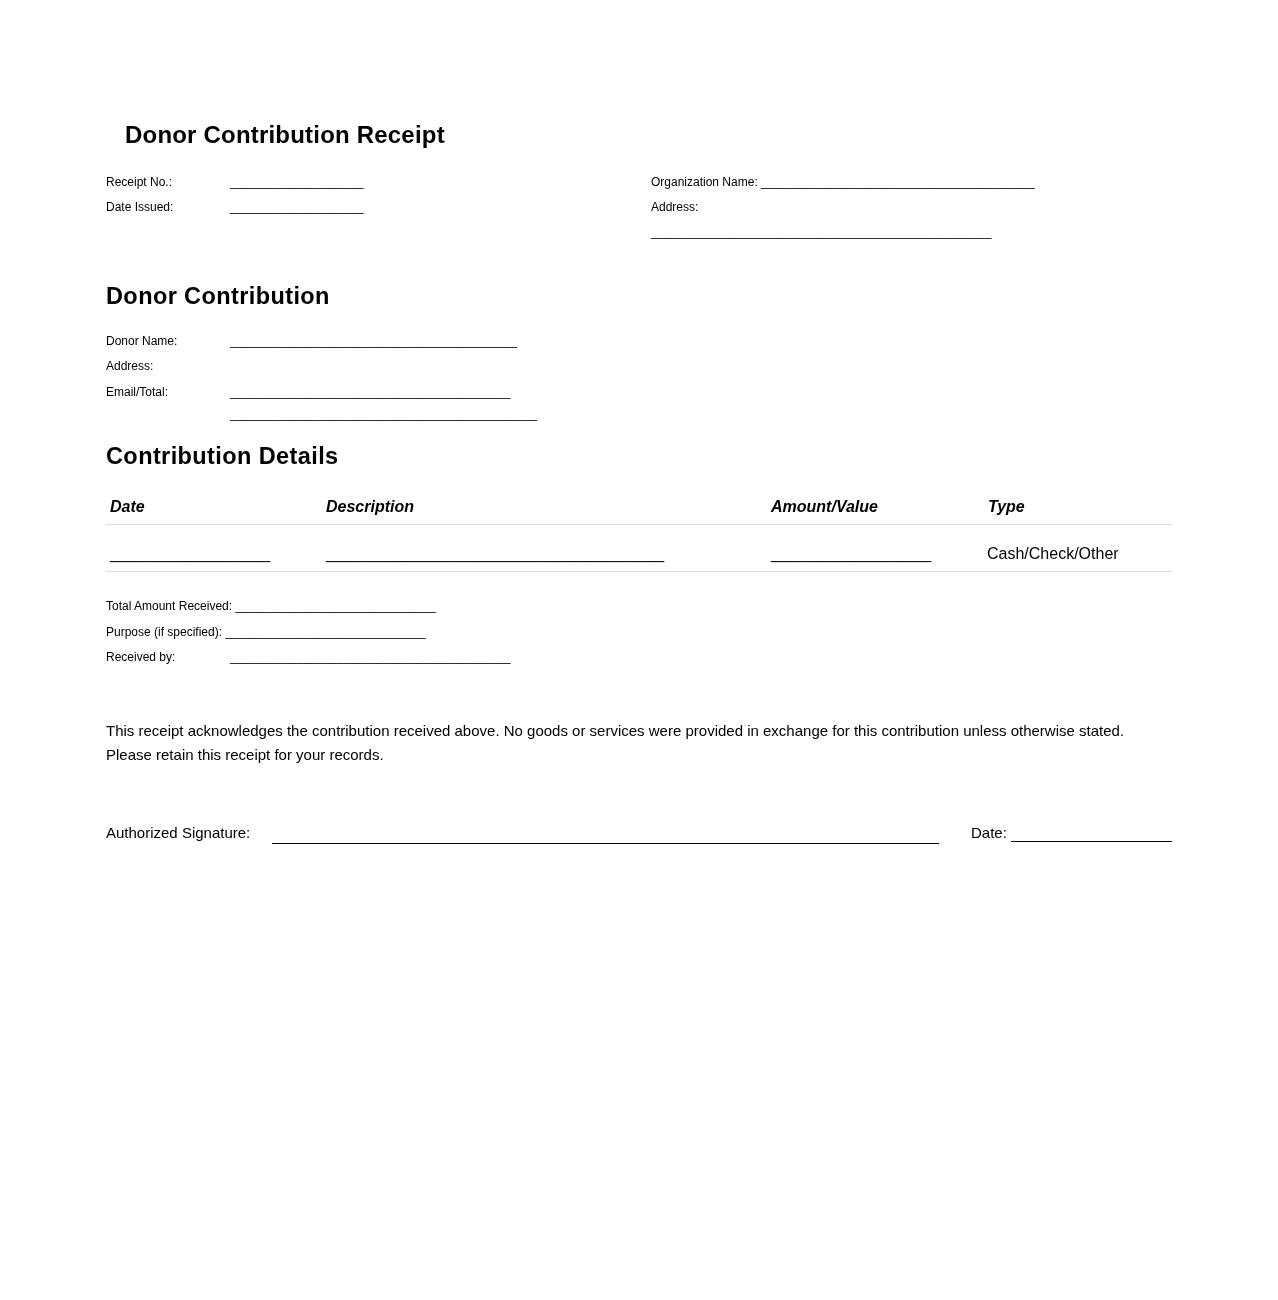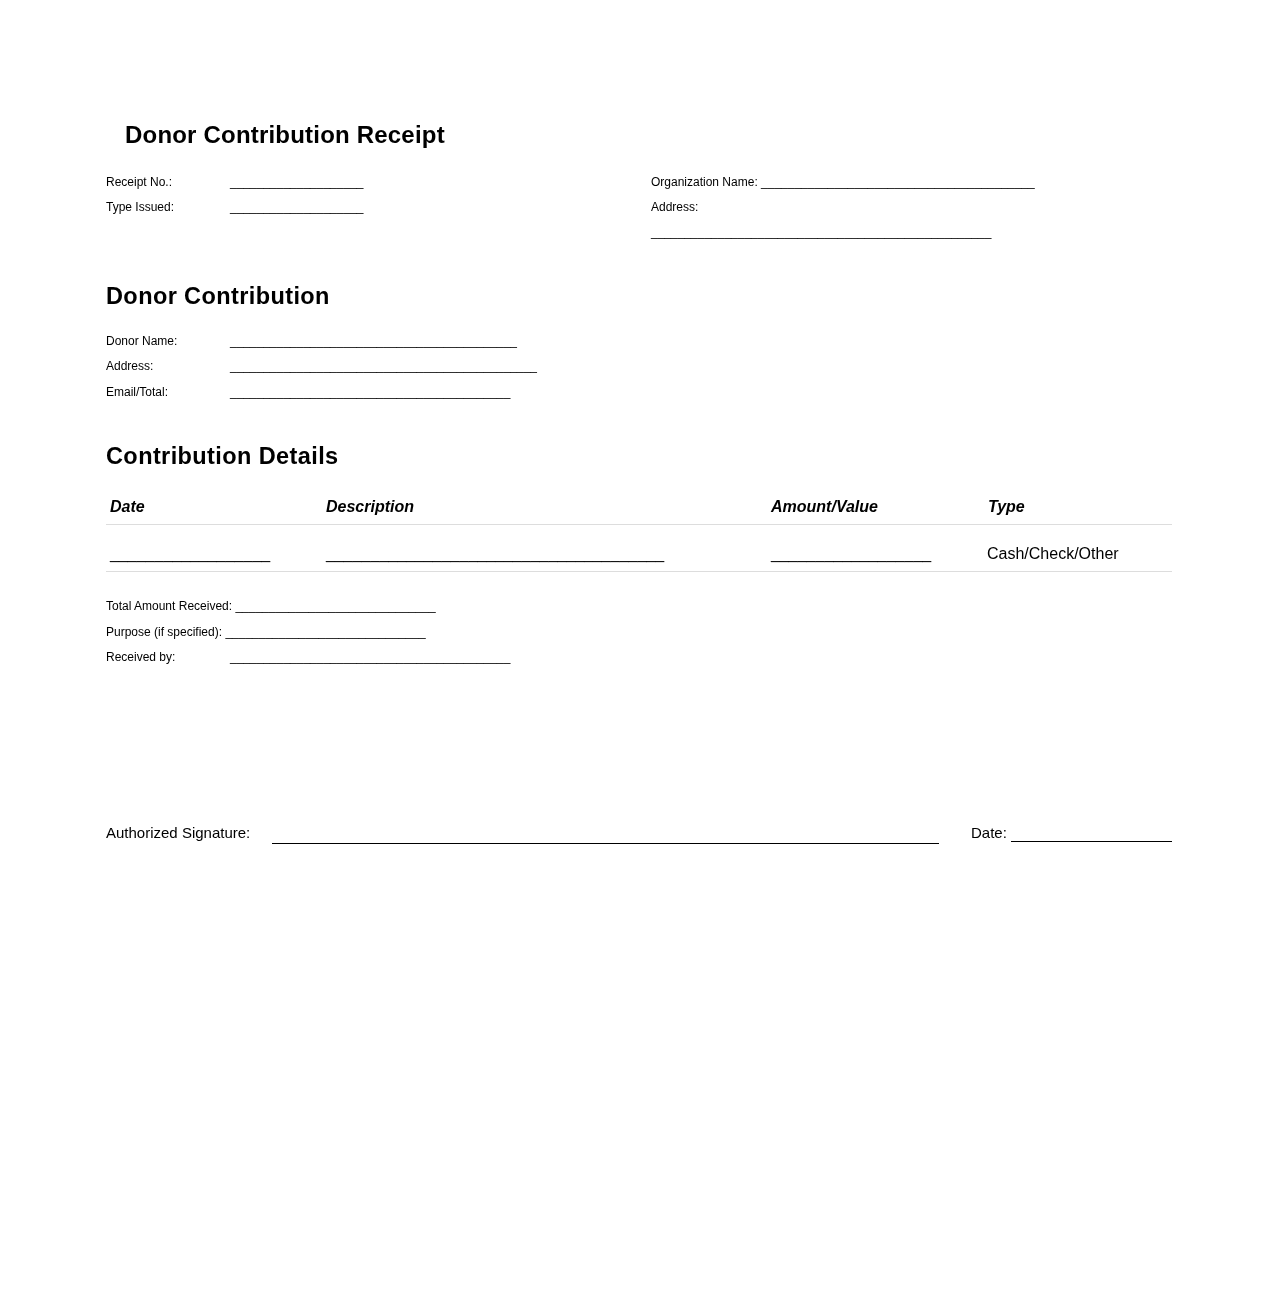--- a/index.html
+++ b/index.html
@@ -22,41 +22,41 @@
 
 <div class="page">
 
   <h1>Donor Contribution Receipt</h1>
 
   <div class="row" style="top:172px;">
     <span class="lbl">Receipt No.:</span>
     <span class="blank" style="left:124px;">____________________</span>
   </div>
   <div class="row" style="top:197px;">
-    <span class="lbl">Type Issued:</span>
+    <span class="lbl">Date Issued:</span>
     <span class="blank" style="left:124px;">____________________</span>
   </div>
 
   <div class="row" style="top:172px; left:545px;">
     <span class="lbl">Organization Name:</span>
     <span>_________________________________________</span>
   </div>
   <div class="row" style="top:197px; left:545px;">
     <span class="lbl">Address:</span>
   </div>
   <div class="row" style="top:222px; left:545px;">___________________________________________________</div>
 
   <h2 style="top:283px; left:0;">Donor Contribution</h2>
   <div class="row" style="top:331px;">
     <span class="lbl">Donor Name:</span>
     <span class="blank" style="left:124px;">___________________________________________</span>
   </div>
   <div class="row" style="top:356px;">
     <span class="lbl">Address:</span>
-    <span class="blank" style="left:124px;">______________________________________________</span>
+    <span class="blank" style="left:124px;margin-top:48px;">______________________________________________</span>
   </div>
   <div class="row" style="top:382px;">
     <span class="lbl">Email/Total:</span>
     <span class="blank" style="left:124px;">__________________________________________</span>
   </div>
 
   <h2 style="top:443px; left:0;">Contribution Details</h2>
   <table class="contrib">
     <thead>
       <tr>
@@ -83,20 +83,22 @@
   <div class="row" style="top:622px;">
     <span class="lbl">Purpose (if specified):</span>
     <span>______________________________</span>
   </div>
   <div class="row" style="top:647px;">
     <span class="lbl">Received by:</span>
     <span class="blank" style="left:124px;">__________________________________________</span>
   </div>
 
   <div class="note">
+    <div>This receipt acknowledges the contribution received above. No goods or services were provided in exchange for this contribution unless otherwise stated.</div>
+    <div>Please retain this receipt for your records.</div>
   </div>
 
   <div class="sig" style="left:0;">Authorized Signature:</div>
   <div class="sigline" style="left:166px; top:843px; width:667px;"></div>
   <div class="sig" style="left:865px;">Date:</div>
   <div class="sigline" style="left:905px; top:841px; width:161px;"></div>
 
 </div>
 
 </body></html>

